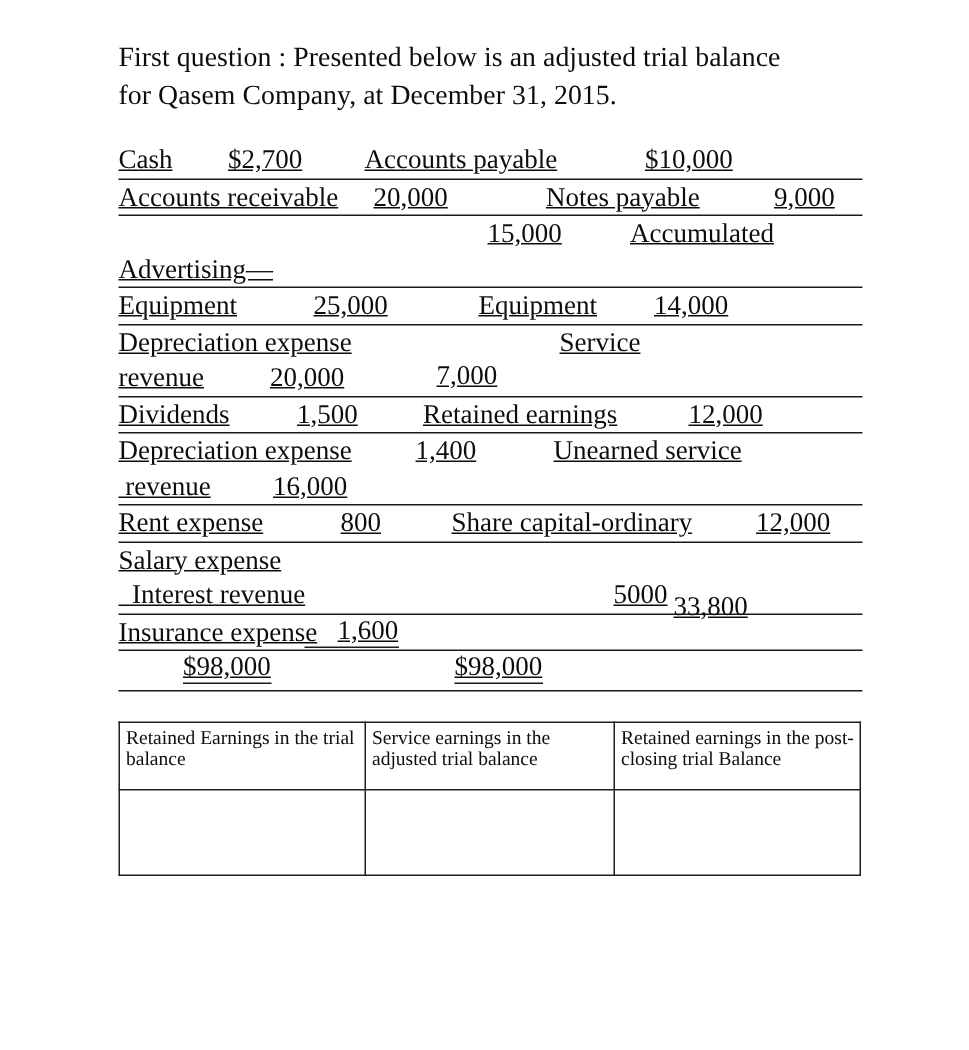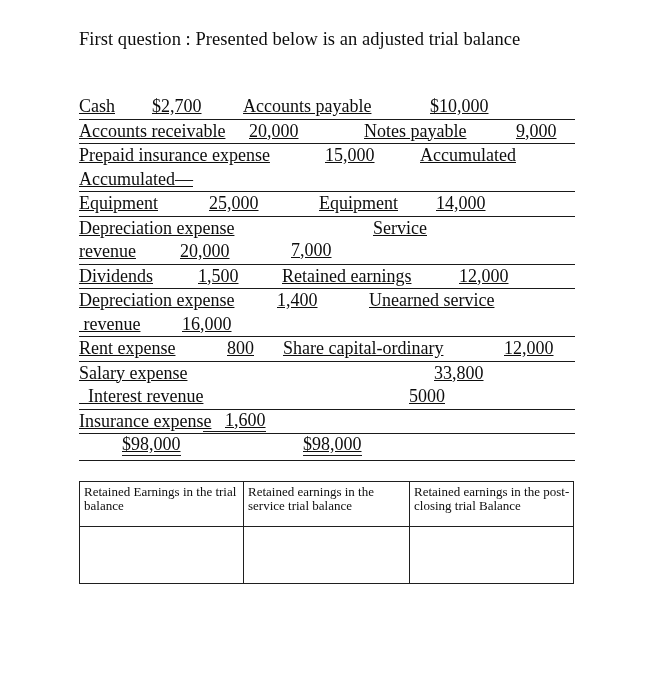--- a/index.html
+++ b/index.html
@@ -99,20 +99,21 @@
   #anstable col.c2 { width: 166px; }
   #anstable col.c3 { width: 164px; }
 </style>
 </head>
 <body>
 
 <div id="page">
 
   <div id="intro">
     <div>First question : Presented below is an adjusted trial balance</div>
+    <div>for Qasem  Company, at December 31, 2015.</div>
   </div>
 
   <div id="tb">
 
     <div class="tbrow">
       <div class="tbline">
         <span class="c" style="left:0px;">Cash</span>
         <span class="c" style="left:73px;">$2,700</span>
         <span class="c" style="left:164px;">Accounts payable</span>
         <span class="c" style="left:351px;">$10,000</span>
@@ -123,26 +124,25 @@
       <div class="tbline">
         <span class="c" style="left:0px;">Accounts receivable</span>
         <span class="c" style="left:170px;">20,000</span>
         <span class="c" style="left:285px;">Notes payable</span>
         <span class="c" style="left:437px;">9,000</span>
       </div>
     </div>
 
     <div class="tbrow">
       <div class="tbline">
-        <span class="c" style="left:0px;">Prepaid insurance expense</span>
         <span class="c" style="left:246px;">15,000</span>
         <span class="c" style="left:341px;">Accumulated</span>
       </div>
       <div class="tbline">
-        <span class="c" style="left:0px;">Accumulated—</span>
+        <span class="c" style="left:0px;">Advertising—</span>
       </div>
     </div>
 
     <div class="tbrow">
       <div class="tbline">
         <span class="c" style="left:0px;">Equipment</span>
         <span class="c" style="left:130px;">25,000</span>
         <span class="c" style="left:240px;">Equipment</span>
         <span class="c" style="left:357px;">14,000</span>
       </div>
@@ -178,29 +178,29 @@
       <div class="tbline">
         <span class="c" style="left:0px;"> revenue</span>
         <span class="c" style="left:103px;">16,000</span>
       </div>
     </div>
 
     <div class="tbrow">
       <div class="tbline">
         <span class="c" style="left:0px;">Rent expense</span>
         <span class="c" style="left:148px;">800</span>
-        <span class="c" style="left:204px;">Share capital-ordinary</span>
+        <span class="c" style="left:222px;">Share capital-ordinary</span>
         <span class="c" style="left:425px;">12,000</span>
       </div>
     </div>
 
     <div class="tbrow">
       <div class="tbline">
         <span class="c" style="left:0px;">Salary expense</span>
-        <span class="c" style="left:355px;">33,800</span>
+        <span class="c" style="left:370px;margin-top:31px;">33,800</span>
       </div>
       <div class="tbline">
         <span class="c" style="left:0px;">  Interest revenue</span>
         <span class="c" style="left:330px;">5000</span>
       </div>
     </div>
 
     <div class="tbrow">
       <div class="tbline">
         <span class="c" style="left:0px;">Insurance expense</span>
@@ -219,21 +219,21 @@
 
   <table id="anstable">
     <colgroup>
       <col class="c1">
         <col class="c2">
         <col class="c3">
     </colgroup>
     <tbody>
       <tr>
         <td class="hdr">Retained Earnings in the trial balance</td>
-        <td class="hdr">Retained earnings in the service trial balance</td>
+        <td class="hdr">Service earnings in the adjusted trial balance</td>
         <td class="hdr">Retained earnings in the post-closing trial Balance</td>
       </tr>
       <tr>
         <td class="blank"></td>
         <td class="blank"></td>
         <td class="blank"></td>
       </tr>
     </tbody>
   </table>
 

